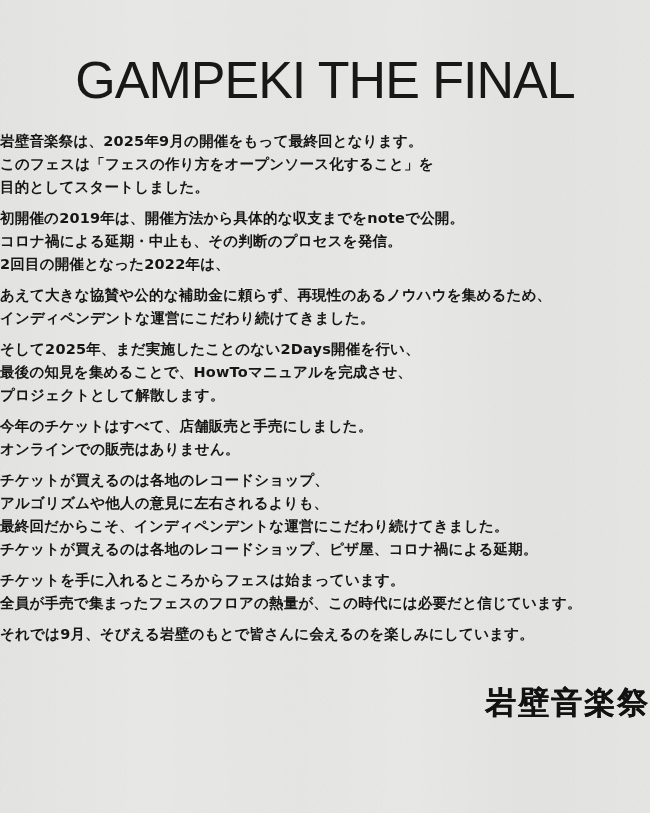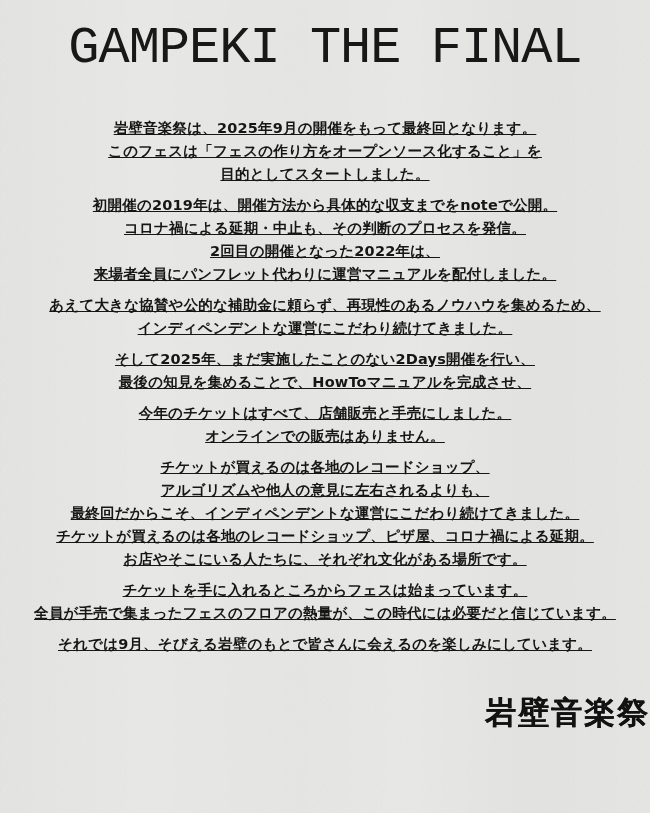--- a/index.html
+++ b/index.html
@@ -34,39 +34,37 @@
     mix-blend-mode: multiply;
   }
   .content {
     position: relative;
     z-index: 1;
     width: 100%;
     height: 100%;
   }
   h1.title {
     margin: 0;
-    padding-top: 21px;
+    padding-top: 52px;
     text-align: center;
-    font-family: Liberation Mono, monospace;
+    font-family: Liberation Sans, sans-serif;
     font-weight: 300;
     font-size: 52px;
     line-height: 56px;
     letter-spacing: -1px;
     color: #181818;
     white-space: nowrap;
   }
   .body-text {
-    margin-top: 40px;
-    text-align: center;
+    margin-top: 22px;
     font-weight: 700;
     font-size: 14.5px;
     line-height: 23px;
     color: #161616;
     letter-spacing: 0.2px;
-    text-decoration: underline;
   }
   .paragraph {
     margin: 0 0 8px 0;
   }
   .line {
     white-space: nowrap;
   }
   .festival-logo {
     margin-top: 38px;
     text-align: right;
@@ -101,40 +99,39 @@
     <div class="body-text" id="body-text">
         <div class="paragraph">
           <div class="line">岩壁音楽祭は、2025年9月の開催をもって最終回となります。</div>
           <div class="line">このフェスは「フェスの作り方をオープンソース化すること」を</div>
           <div class="line">目的としてスタートしました。</div>
         </div>
         <div class="paragraph">
           <div class="line">初開催の2019年は、開催方法から具体的な収支までをnoteで公開。</div>
           <div class="line">コロナ禍による延期・中止も、その判断のプロセスを発信。</div>
           <div class="line">2回目の開催となった2022年は、</div>
-          <div class="line">来場者全員にパンフレット代わりに運営マニュアルを配付しました。</div>
         </div>
         <div class="paragraph">
           <div class="line">あえて大きな協賛や公的な補助金に頼らず、再現性のあるノウハウを集めるため、</div>
           <div class="line">インディペンデントな運営にこだわり続けてきました。</div>
         </div>
         <div class="paragraph">
           <div class="line">そして2025年、まだ実施したことのない2Days開催を行い、</div>
           <div class="line">最後の知見を集めることで、HowToマニュアルを完成させ、</div>
+          <div class="line">プロジェクトとして解散します。</div>
         </div>
         <div class="paragraph">
           <div class="line">今年のチケットはすべて、店舗販売と手売にしました。</div>
           <div class="line">オンラインでの販売はありません。</div>
         </div>
         <div class="paragraph">
           <div class="line">チケットが買えるのは各地のレコードショップ、</div>
           <div class="line">アルゴリズムや他人の意見に左右されるよりも、</div>
           <div class="line">最終回だからこそ、インディペンデントな運営にこだわり続けてきました。</div>
           <div class="line">チケットが買えるのは各地のレコードショップ、ピザ屋、コロナ禍による延期。</div>
-          <div class="line">お店やそこにいる人たちに、それぞれ文化がある場所です。</div>
         </div>
         <div class="paragraph">
           <div class="line">チケットを手に入れるところからフェスは始まっています。</div>
           <div class="line">全員が手売で集まったフェスのフロアの熱量が、この時代には必要だと信じています。</div>
         </div>
         <div class="paragraph">
           <div class="line">それでは9月、そびえる岩壁のもとで皆さんに会えるのを楽しみにしています。</div>
         </div>
       </div>
 

